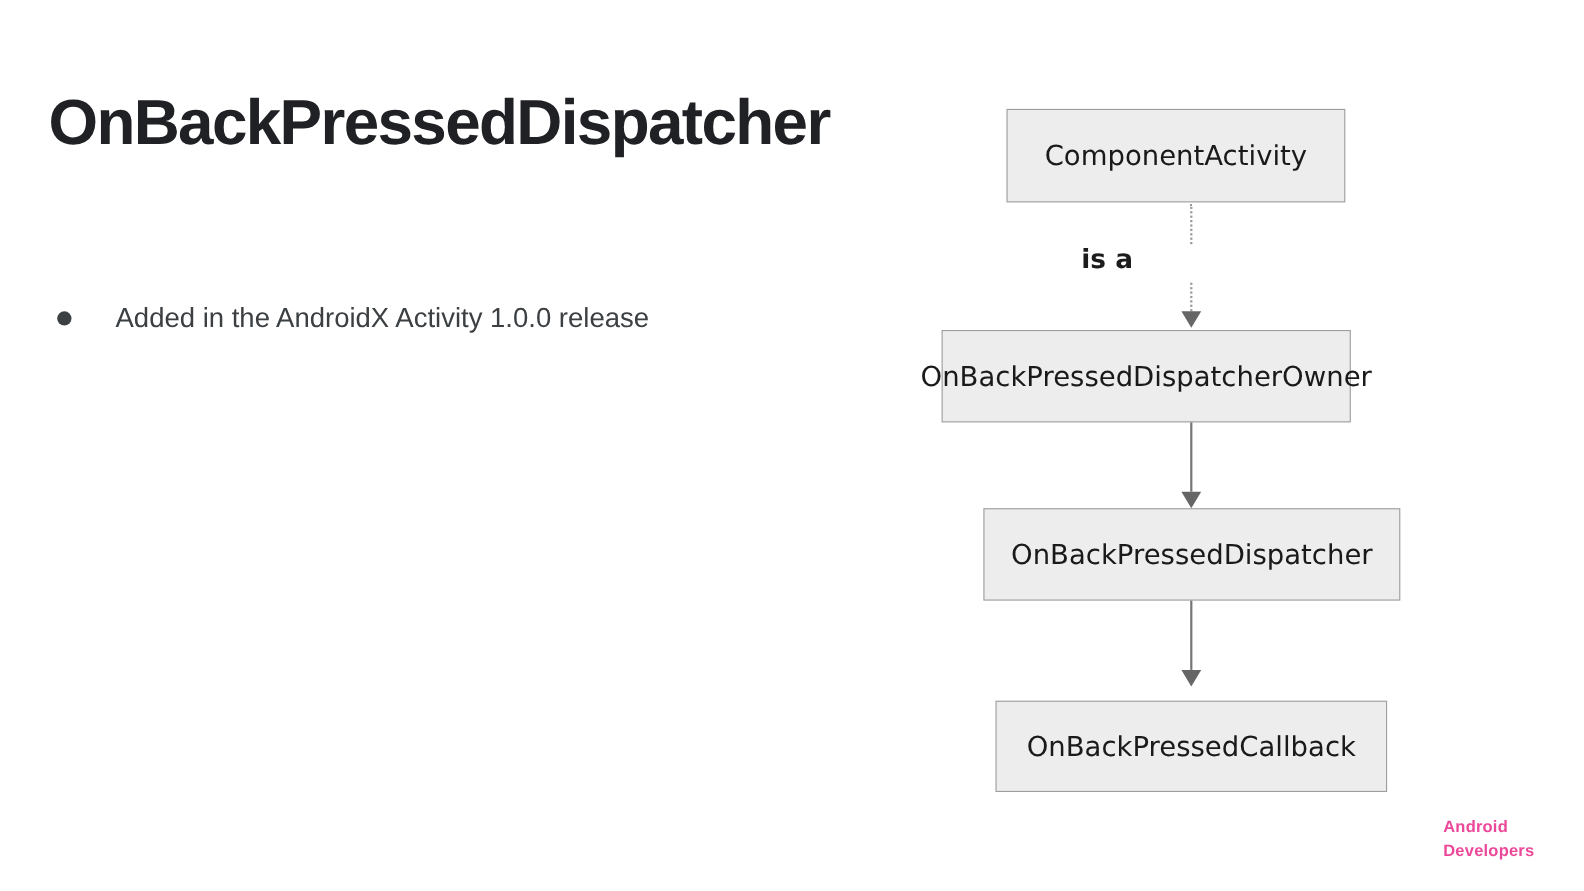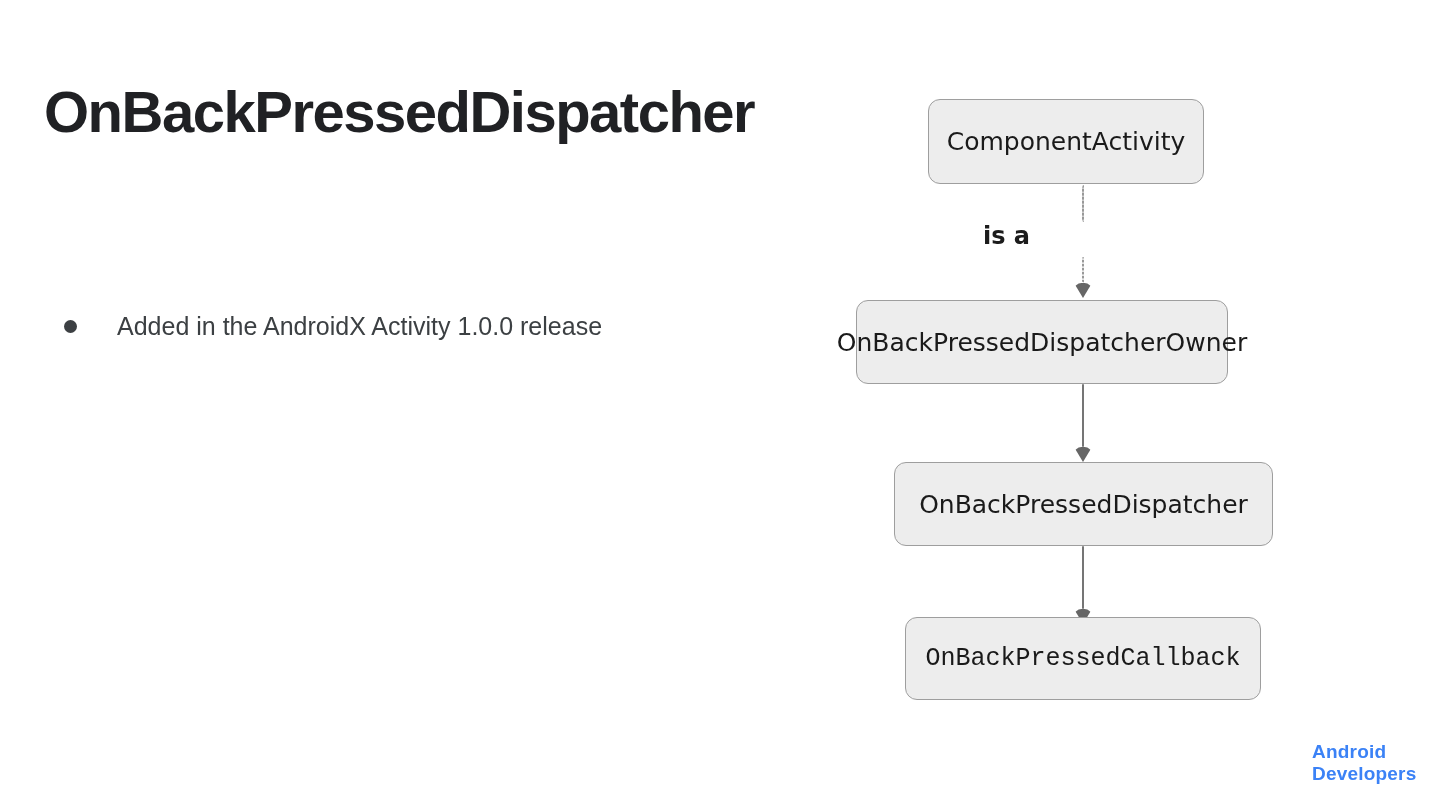--- a/index.html
+++ b/index.html
@@ -1,15 +1,15 @@
 <!DOCTYPE html>
 <html><head>
 <meta charset="utf-8">
 <style>
-  * { margin: 0; padding: 0; box-sizing: border-box; border-radius: 12px; }
+  * { margin: 0; padding: 0; box-sizing: border-box; }
   html, body { background: #ffffff; }
   .slide {
     position: relative;
     width: 1440px;
     height: 810px;
     background: #ffffff;
     overflow: hidden;
     font-family: "Liberation Sans", sans-serif;
   }
   .slide-title {
@@ -18,25 +18,24 @@
     top: 82px;
     font-size: 58px;
     font-weight: bold;
     letter-spacing: -1.5px;
     color: #202124;
     line-height: 1.05;
     white-space: nowrap;
   }
   .bullet-row {
     position: absolute;
-    left: 64px;
+    left: 52px;
     top: 274px;
     display: flex;
     align-items: center;
-    margin-top: 37px;
   }
   .bullet-marker {
     width: 13px;
     height: 13px;
     border-radius: 50%;
     background: #3c4043;
     flex: 0 0 auto;
   }
   .bullet-text {
     margin-left: 40px;
@@ -58,24 +57,24 @@
     position: absolute;
     background: #ededed;
     border: 1.5px solid #9e9e9e;
     display: flex;
     align-items: center;
     justify-content: center;
     font-size: 25px;
     color: #1a1a1a;
     white-space: nowrap;
   }
-  .node-1 { left: 78px;  top: 4px;   width: 276px; height: 85px; }
+  .node-1 { left: 65px;  top: 4px;   width: 308px; height: 85px; }
   .node-2 { left: 6px;   top: 205px; width: 372px; height: 84px; }
   .node-3 { left: 44px;  top: 367px; width: 379px; height: 84px; }
-  .node-4 { left: 55px;  top: 522px; width: 356px; height: 83px; font-family: Liberation Mono, monospace; }
+  .node-4 { left: 55px;  top: 542px; width: 356px; height: 83px; }
   .dotted-line {
     position: absolute;
     left: 232px;
     width: 0;
     border-left: 2px dotted #999999;
   }
   .dotted-seg-1 { top: 90px;  height: 37px; }
   .dotted-seg-2 { top: 162px; height: 26px; }
   .solid-line {
     position: absolute;
@@ -105,24 +104,24 @@
     text-align: left;
     font-size: 24px;
     font-weight: bold;
     color: #1c1c1c;
   }
   
   .footer-logo {
     position: absolute;
     left: 1312px;
     top: 741px;
-    font-size: 19px;
+    font-size: 15px;
     font-weight: bold;
     letter-spacing: 0.2px;
-    color: #3b82f6;
+    color: #ec4899;
     line-height: 22px;
     white-space: nowrap;
   }
 </style>
 </head>
 <body>
 
 <div class="slide">
 
   <div class="slide-title">OnBackPressedDispatcher</div>

